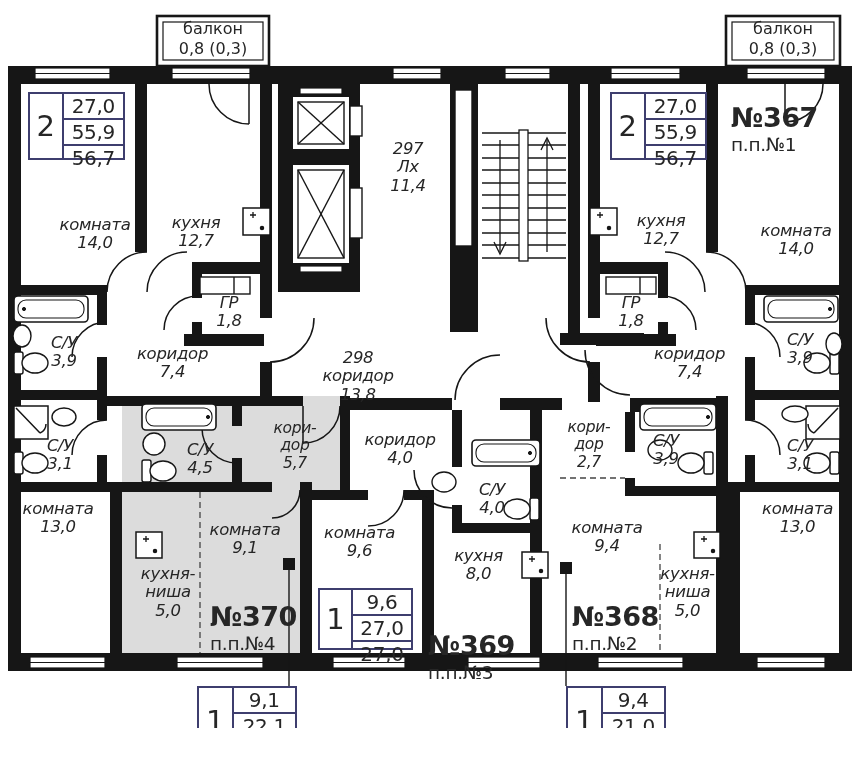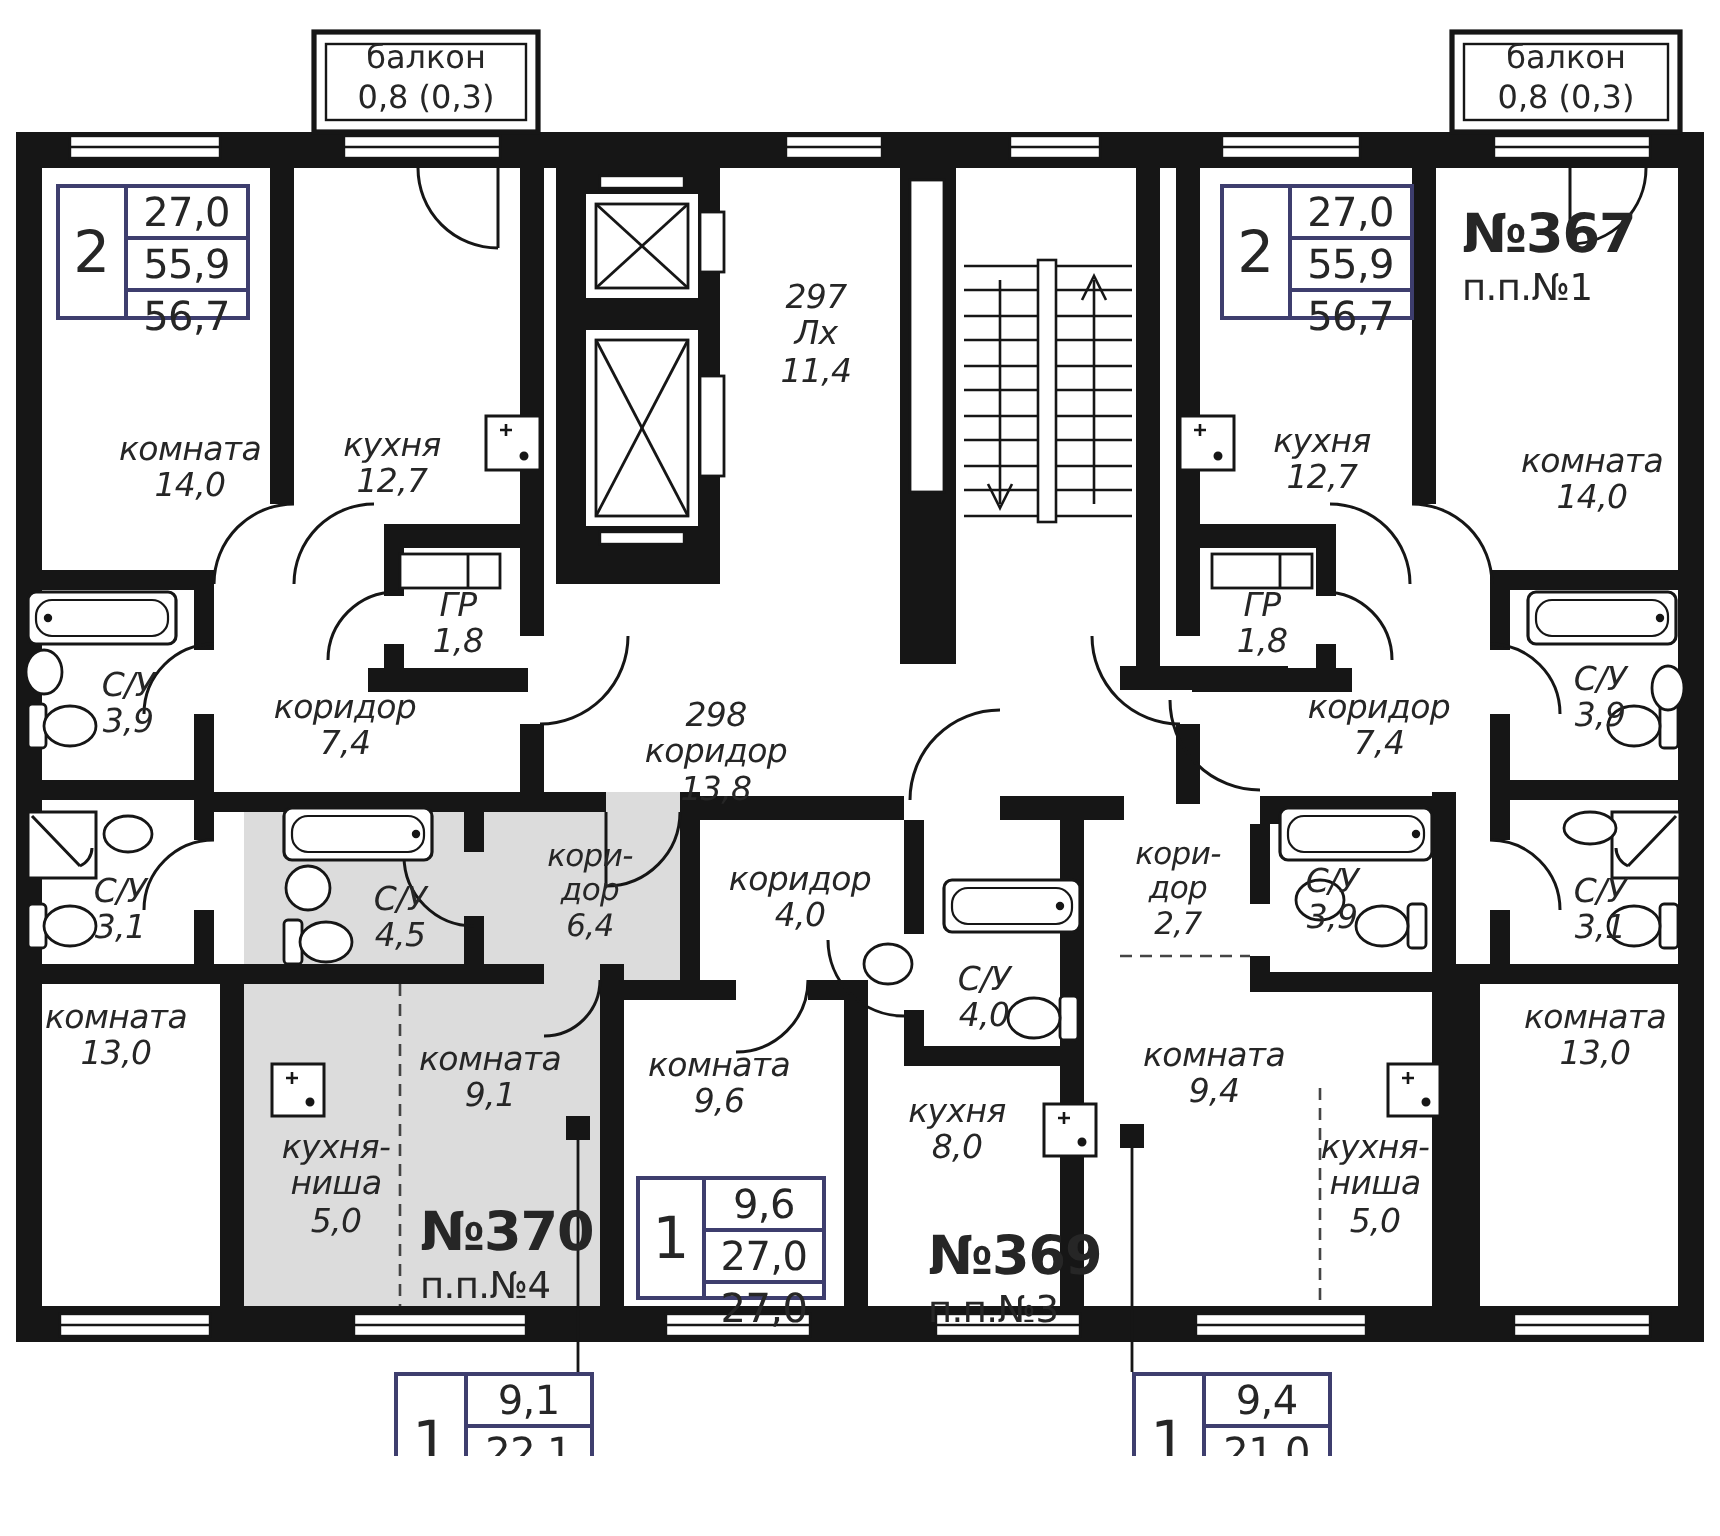--- a/index.html
+++ b/index.html
@@ -346,23 +346,27 @@
   </div>
 
   <div class="aptnum" style="left:731px;top:104px;">
     <div class="no">№367</div>
     <div class="pp">п.п.№1</div>
   </div>
   <div class="aptnum" style="left:210px;top:603px;">
     <div class="no">№370</div>
     <div class="pp">п.п.№4</div>
   </div>
-  <div class="aptnum" style="left:428px;top:615px;margin-left:36px;">
+  <div class="aptnum" style="left:428px;top:632px;">
     <div class="no">№369</div>
     <div class="pp">п.п.№3</div>
+  </div>
+  <div class="aptnum" style="left:572px;top:603px;">
+    <div class="no">№368</div>
+    <div class="pp">п.п.№2</div>
   </div>
 
   <div class="lbl" style="left:382px;top:140px;width:52px;">
     <div>297</div>
     <div>Лх</div>
     <div>11,4</div>
   </div>
   <div class="lbl" style="left:304px;top:349px;width:108px;">
     <div>298</div>
     <div>коридор</div>
@@ -398,21 +402,21 @@
       <div>13,0</div>
   </div>
 
   <div class="lbl" style="left:176px;top:441px;width:48px;">
     <div>С/У</div>
       <div>4,5</div>
   </div>
   <div class="lbl small" style="left:262px;top:420px;width:66px;">
     <div>кори-</div>
     <div>дор</div>
-    <div>6,4</div>
+    <div>5,7</div>
   </div>
   <div class="lbl" style="left:200px;top:521px;width:90px;">
     <div>комната</div>
       <div>9,1</div>
   </div>
   <div class="lbl" style="left:128px;top:565px;width:80px;">
     <div>кухня-</div>
     <div>ниша</div>
     <div>5,0</div>
   </div>

